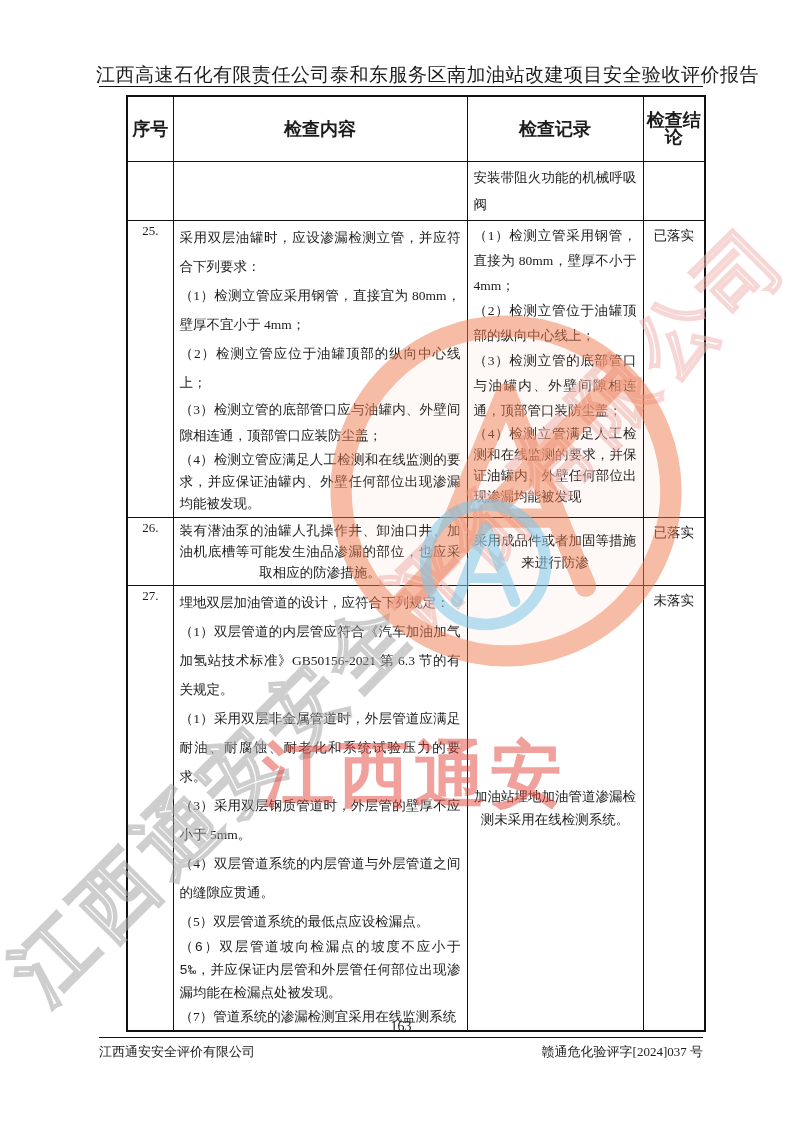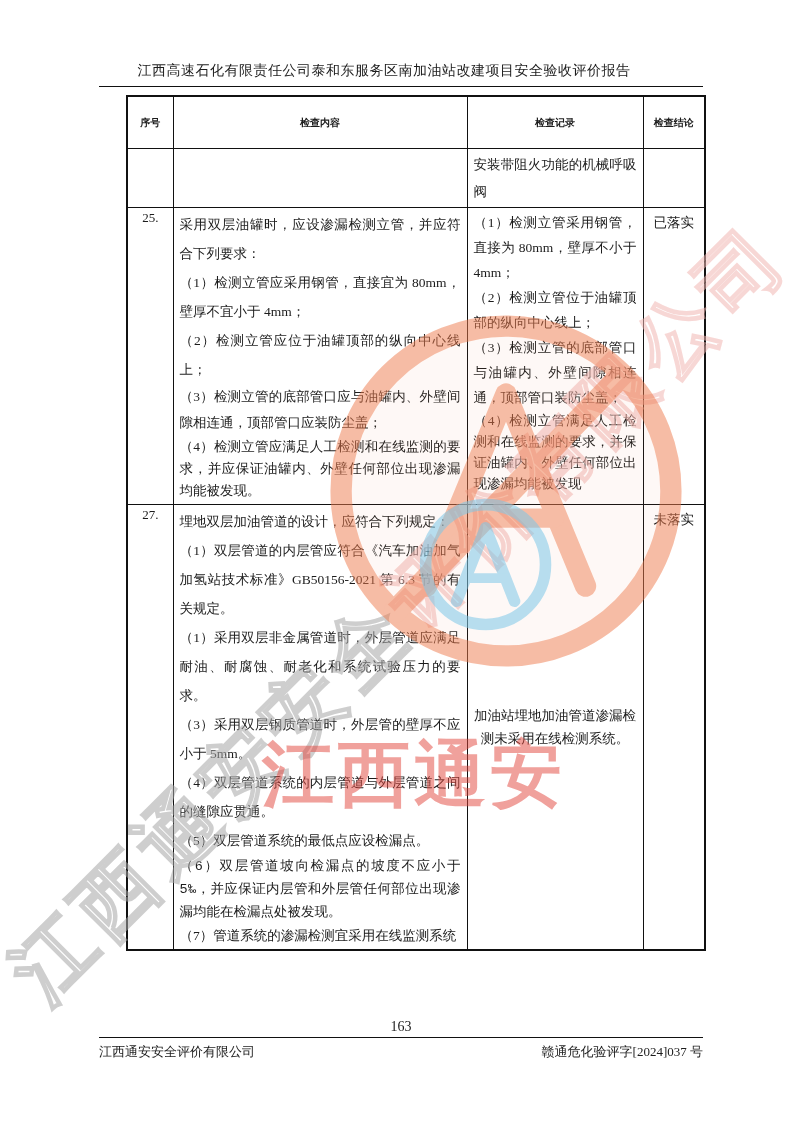--- a/index.html
+++ b/index.html
@@ -12,42 +12,42 @@
   }
   html,body{margin:0;padding:0;background:#888;}
   .page{
     position:relative;width:794px;height:1123px;margin:0 auto;
     background:#ffffff;overflow:hidden;
     font-family:"Liberation Serif","DejaVu Serif",serif;
     color:var(--ink);
   }
   
   .doc-title{
-    position:absolute;top:62px;left:82px;width:604px;
-    text-align:center;font-size:14px;letter-spacing:.5px;white-space:nowrap;
+    position:absolute;top:62px;left:96px;width:604px;
+    text-align:center;font-size:19px;letter-spacing:.5px;white-space:nowrap;
   }
   .head-rule{
     position:absolute;top:86px;left:99px;width:604px;height:0;
     border-top:1.6px solid #111;
   }
   
   table.checklist{
     position:absolute;top:95px;left:126px;width:578px;
     border-collapse:collapse;table-layout:fixed;
     font-size:13.5px;
   }
   table.checklist td,table.checklist th{
     border:1px solid #111;padding:2px 6px;vertical-align:top;
     overflow:hidden;
   }
   table.checklist{border:2px solid #111;}
   col.c-no{width:46px}col.c-content{width:294px}col.c-record{width:176px}col.c-concl{width:62px}
   tr.head-row th{
     font-weight:bold;text-align:center;vertical-align:middle;
-    height:33px;font-size:10px;line-height:17px;padding:9px 2px;
+    height:33px;font-size:18px;line-height:17px;padding:15px 2px;
   }
   th.th-concl{padding:1px 13px;}
   td.cell-no{
     text-align:center;vertical-align:middle;font-size:13px;margin-top:13px;
   }
   td.cell-concl{
     text-align:center;vertical-align:middle;padding:2px 13px;line-height:26px;
   }
   td.cell-content{padding:2px 9px;}
   .para{margin:0;text-align:justify;}
@@ -150,20 +150,30 @@
           </td>
       <td class="cell-record">
             <div class="para">（1）检测立管采用钢管，直接为 80mm，壁厚不小于 4mm；</div>
             <div class="para">（2）检测立管位于油罐顶部的纵向中心线上；</div>
             <div class="para">（3）检测立管的底部管口与油罐内、外壁间隙相连通，顶部管口装防尘盖；</div>
             <div class="para">（4）检测立管满足人工检测和在线监测的要求，并保证油罐内、外壁任何部位出现渗漏均能被发现</div>
           </td>
       <td class="cell-concl">已落实</td>
     </tr>
 
+    <tr class="row-26">
+      <td class="cell-no">26.</td>
+      <td class="cell-content">
+            <div class="para">装有潜油泵的油罐人孔操作井、卸油口井、加油机底槽等可能发生油品渗漏的部位，也应采取相应的防渗措施。</div>
+          </td>
+      <td class="cell-record">
+            <div class="para">采用成品件或者加固等措施来进行防渗</div>
+          </td>
+      <td class="cell-concl">已落实</td>
+    </tr>
 
     <tr class="row-27">
       <td class="cell-no">27.</td>
       <td class="cell-content">
             <div class="para">埋地双层加油管道的设计，应符合下列规定：</div>
             <div class="para">（1）双层管道的内层管应符合《汽车加油加气加氢站技术标准》GB50156-2021 第 6.3 节的有关规定。</div>
             <div class="para">（1）采用双层非金属管道时，外层管道应满足耐油、耐腐蚀、耐老化和系统试验压力的要求。</div>
             <div class="para">（3）采用双层钢质管道时，外层管的壁厚不应小于 5mm。</div>
             <div class="para">（4）双层管道系统的内层管道与外层管道之间的缝隙应贯通。</div>
             <div class="para">（5）双层管道系统的最低点应设检漏点。</div>

